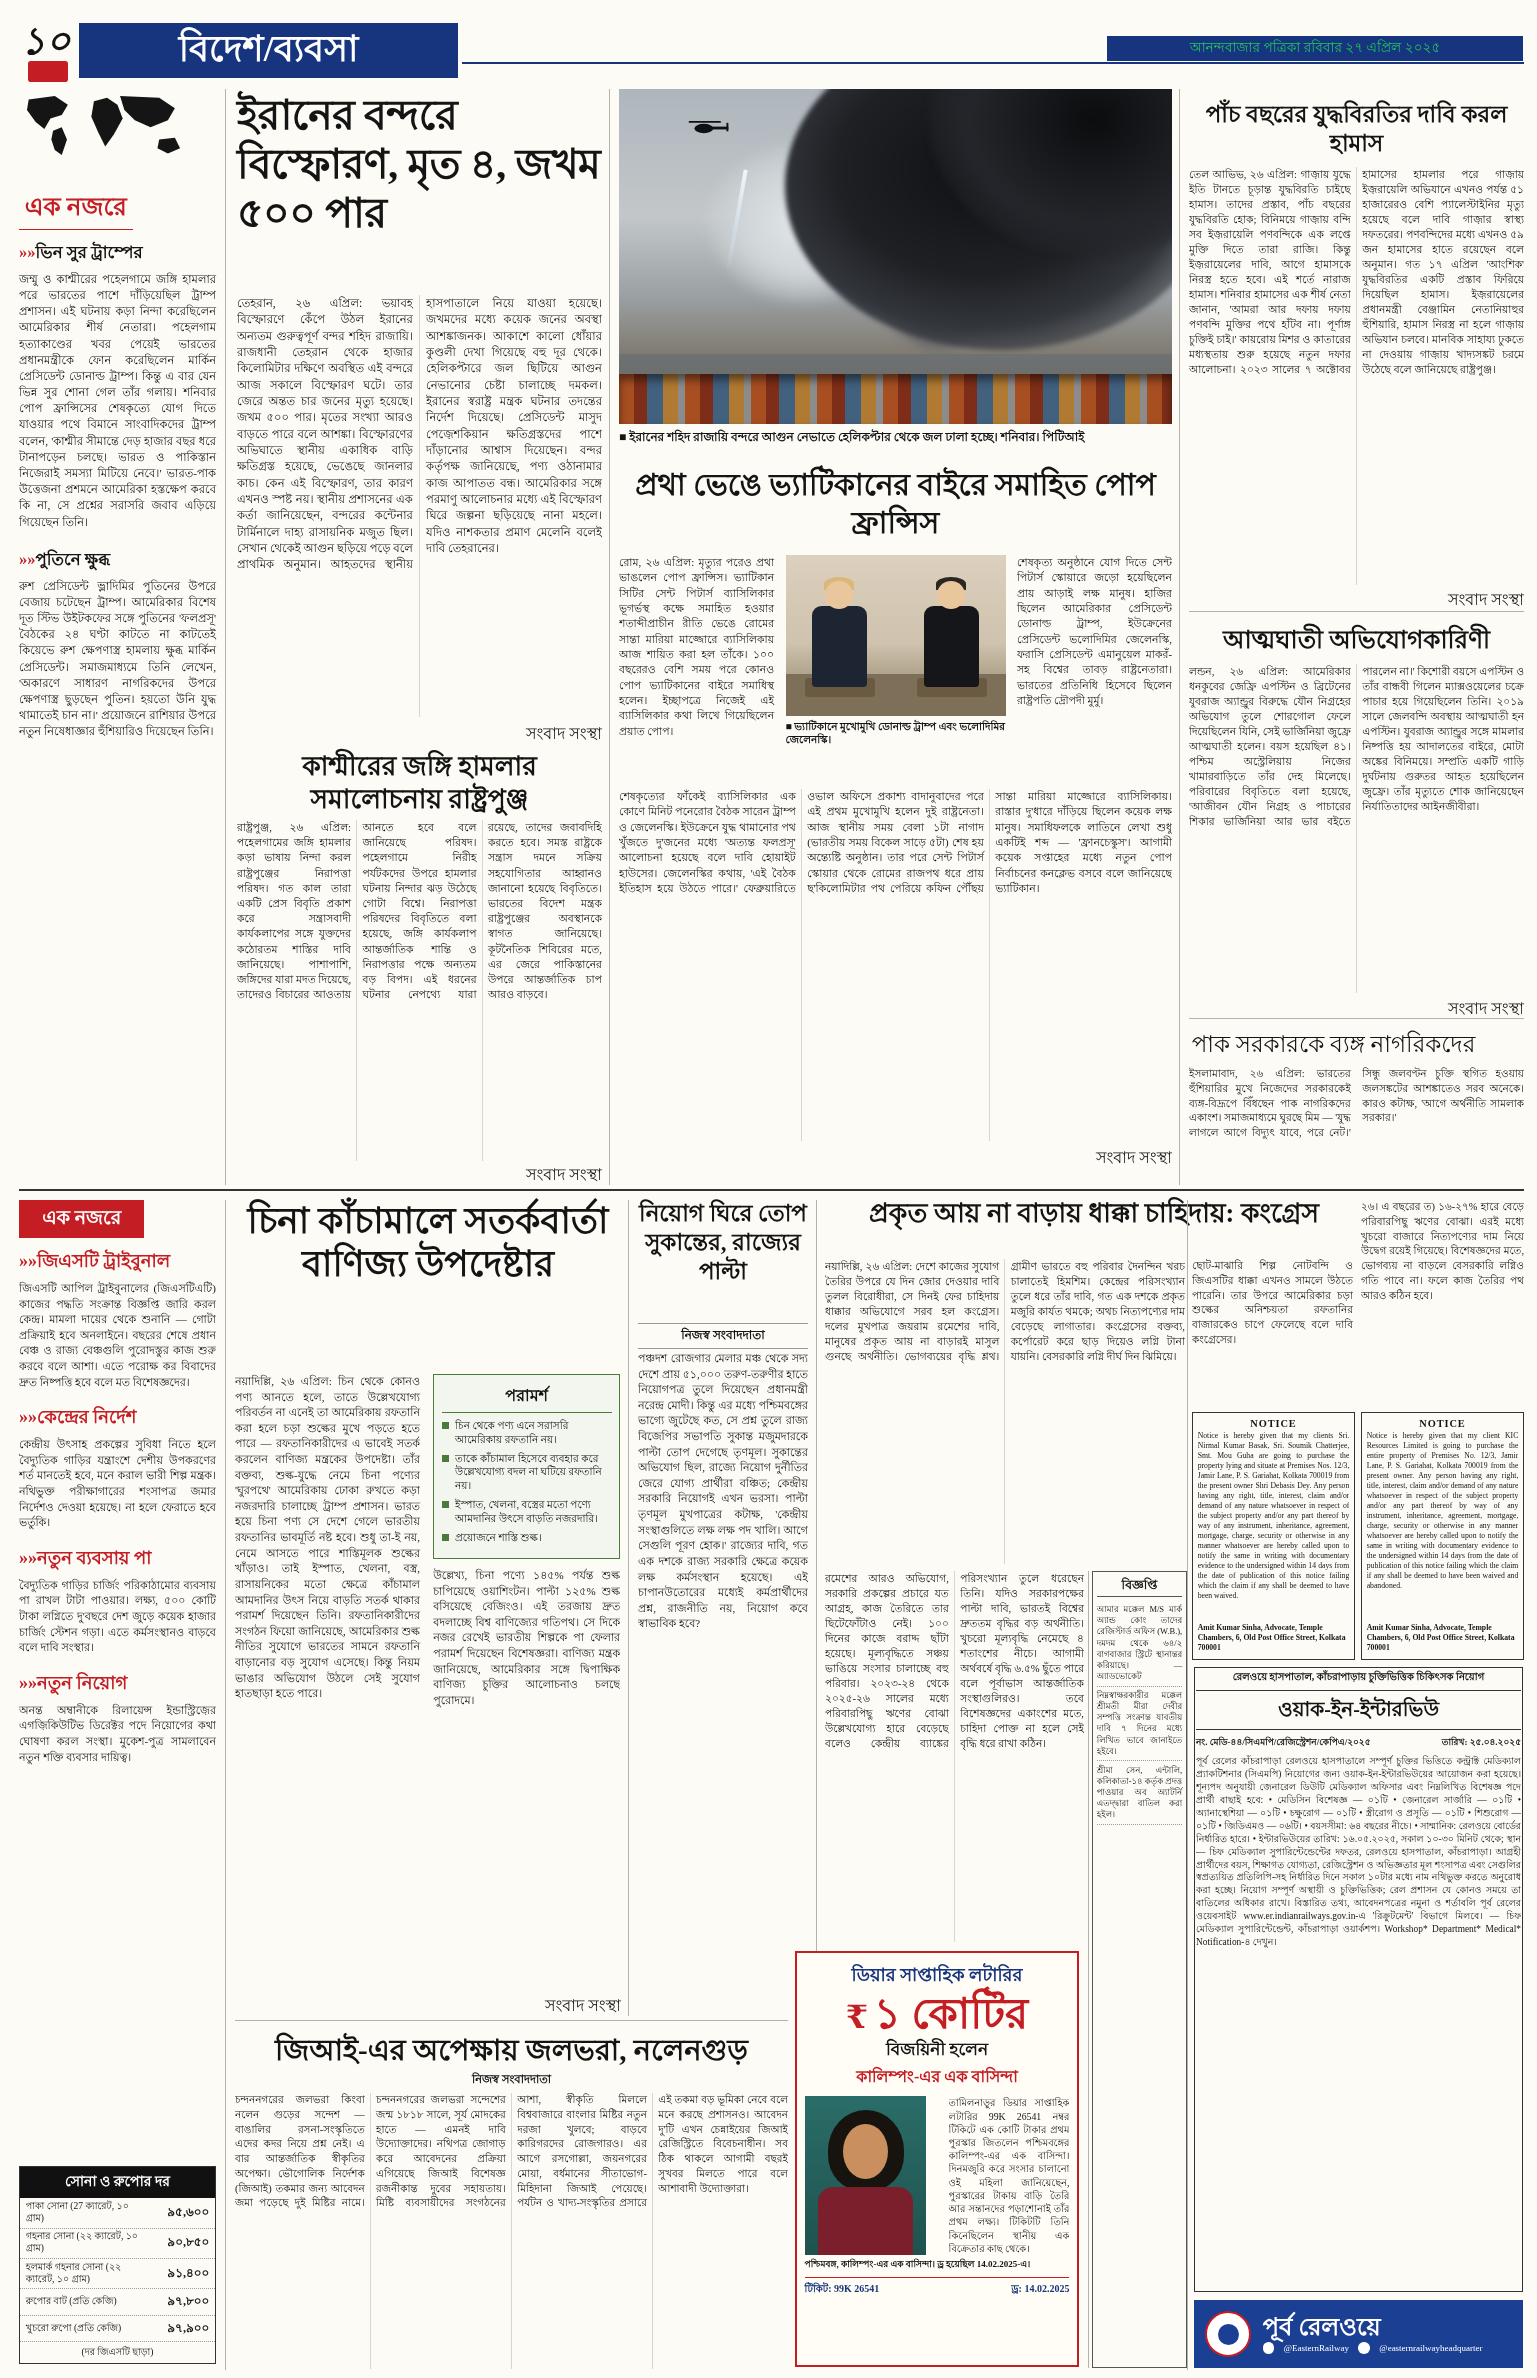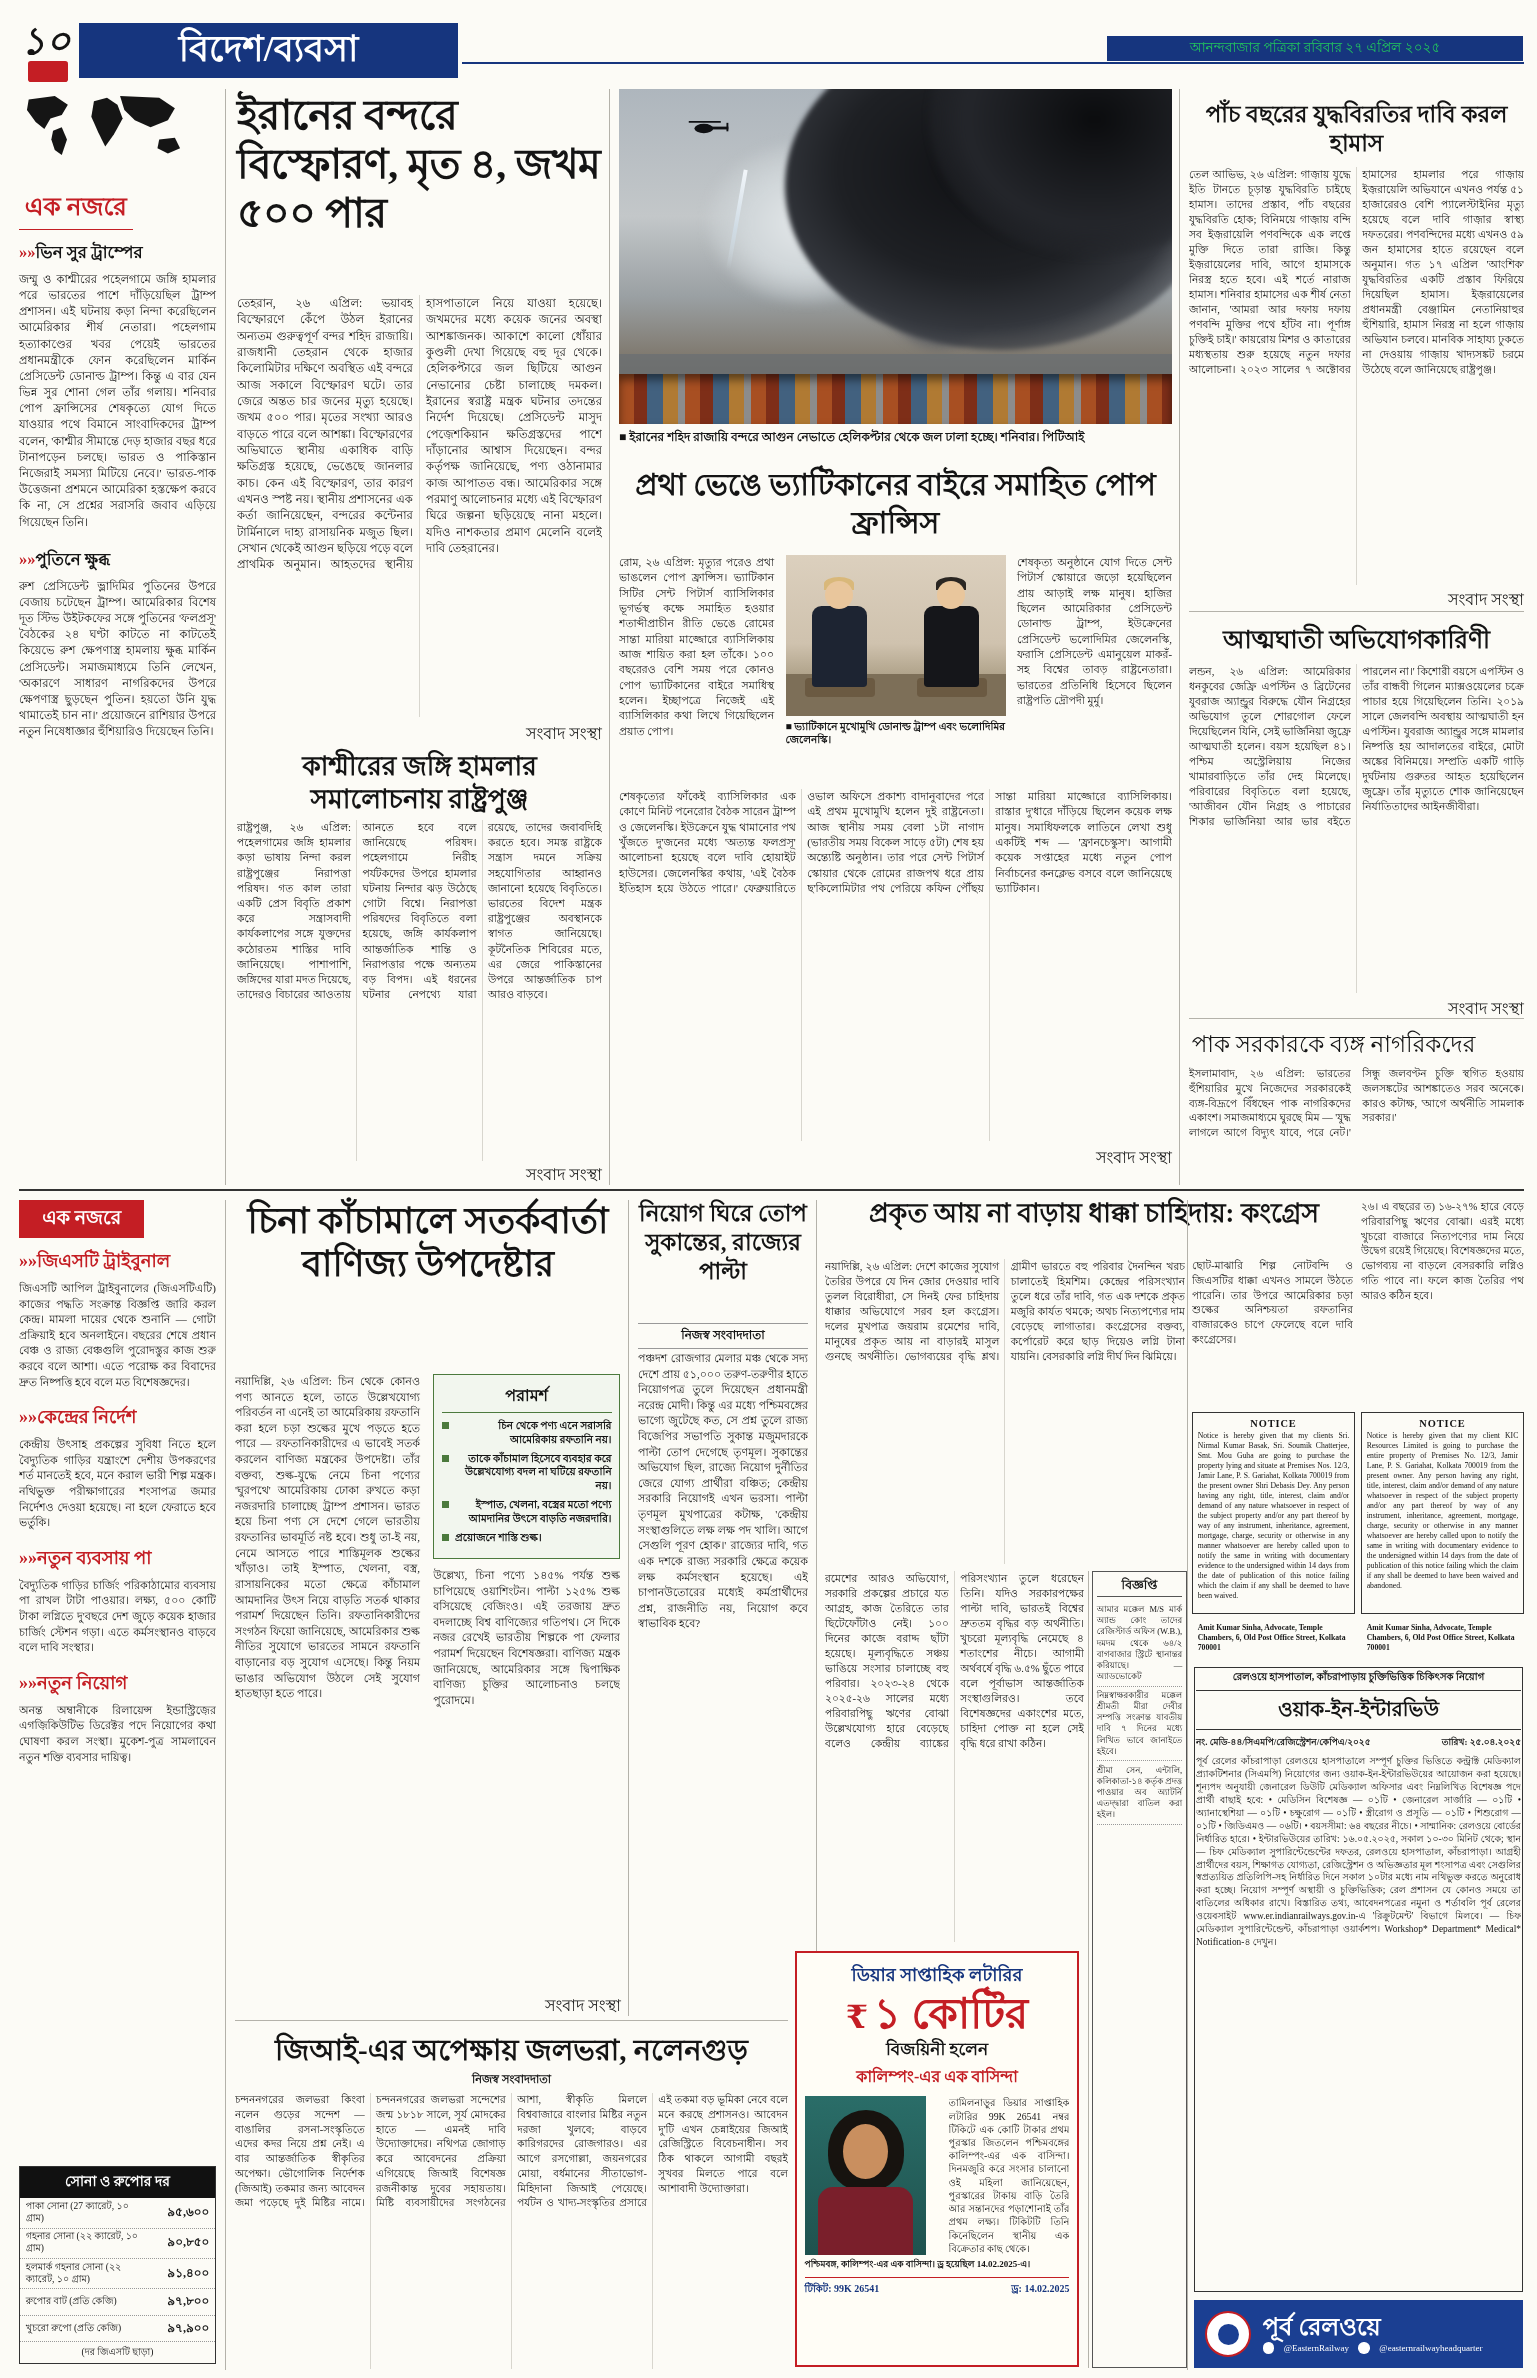--- a/index.html
+++ b/index.html
@@ -109,41 +109,41 @@
   #gold-note{text-align:center;font-size:9.5px;padding:2.8px 0;}
   
   #vrb1{left:225px;top:1200px;height:1170px;}
   #china-head{left:235px;top:1200px;width:386px;font-size:36px;font-weight:800;line-height:1.2;}
   #china-row{left:235px;top:1374px;width:386px;height:636px;display:flex;gap:13.2px;}
   #china-b1{width:185px;font-size:11px;}
   #china-colR{width:187px;display:flex;flex-direction:column;gap:9.5px;}
   #advice{border:1.4px solid #4c7a3d;background:#f2f6ee;padding:7.6px;}
   #advice-title{text-align:center;font-weight:bold;font-size:16px;border-bottom:0.9px solid #4c7a3d;
      margin-bottom:5.7px;padding-bottom:2.8px;}
-  .adv-item{display:flex;gap:5.7px;font-size:10.4px;font-weight:bold;margin-bottom:5.7px;line-height:1.3;text-align:right;}
+  .adv-item{display:flex;gap:5.7px;font-size:10.4px;font-weight:normal;margin-bottom:5.7px;line-height:1.3;}
   .adv-sq{flex:none;width:7.6px;height:7.6px;background:#4c7a3d;margin-top:2.8px;}
   #china-b2{flex:1;font-size:11px;}
   #china-credit{left:235px;top:1993px;width:386px;}
   
   #vrb2{left:628px;top:1200px;height:816px;}
   #recruit-head{left:638px;top:1200px;width:170px;font-size:23px;font-weight:800;line-height:1.25;}
   #recruit-byline{left:638px;top:1323px;width:170px;font-size:12px;font-weight:bold;
      border-top:0.9px solid #999;border-bottom:0.9px solid #999;padding:1.9px 0;}
   #recruit-body{left:638px;top:1351px;width:170px;height:662px;font-size:11px;}
   
   #vrb3{left:816px;top:1200px;height:816px;}
   #cong-head{left:825px;top:1198px;width:538px;font-size:26.5px;font-weight:800;line-height:1.15;}
   #cong-bodyA{left:825px;top:1259px;width:360px;height:305px;column-count:2;column-gap:11.4px;
      column-rule:0.9px solid #d8d6ce;font-size:10.6px;}
   #cong-bodyB{left:1192px;top:1259px;width:161px;height:148px;font-size:10.4px;}
   #cong-bodyC{left:1361px;top:1200px;width:163px;height:204px;font-size:10.4px;}
   #cong-bodyD{left:825px;top:1571px;width:259px;height:371px;column-count:2;column-gap:11.4px;
      column-rule:0.9px solid #d8d6ce;font-size:10.6px;}
   
-  .notice{position:absolute;width:163px;height:202px;border:0.9px solid #333;padding:4.7px;box-sizing:border-box;}
+  .notice{position:absolute;width:163px;height:248px;border:0.9px solid #333;padding:4.7px;box-sizing:border-box;}
   #notice1{left:1192px;top:1412px;}
   #notice2{left:1361px;top:1412px;}
   .notice-title{text-align:center;font-weight:bold;font-size:10.4px;letter-spacing:0.9px;margin-bottom:2.8px;}
   .notice-body{font-size:7.7px;text-align:justify;line-height:1.3;}
   .notice-sign{font-size:7.7px;font-weight:bold;margin-top:2.8px;line-height:1.3;}
   
   #vrb5{left:1088px;top:1571px;height:797px;}
   #classified{left:1092px;top:1571px;width:95px;height:797px;border:0.9px solid #555;padding:3.8px;box-sizing:border-box;}
   #cls-title{text-align:center;font-weight:bold;font-size:12.3px;border-bottom:0.9px solid #555;margin-bottom:3.8px;}
   .cls-item{font-size:8.5px;text-align:justify;line-height:1.3;border-bottom:0.9px dotted #999;

